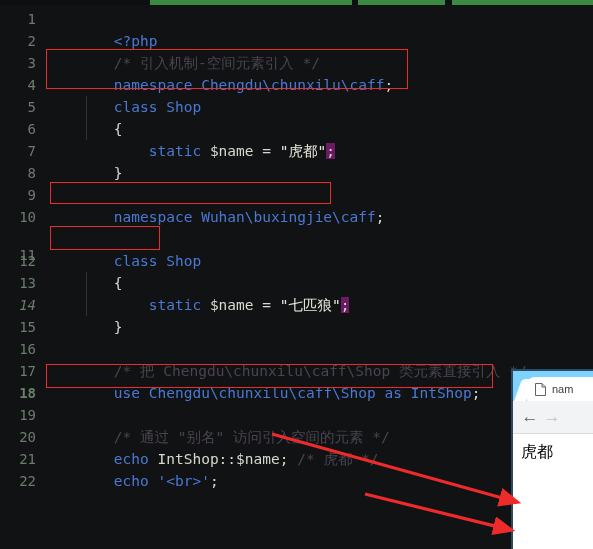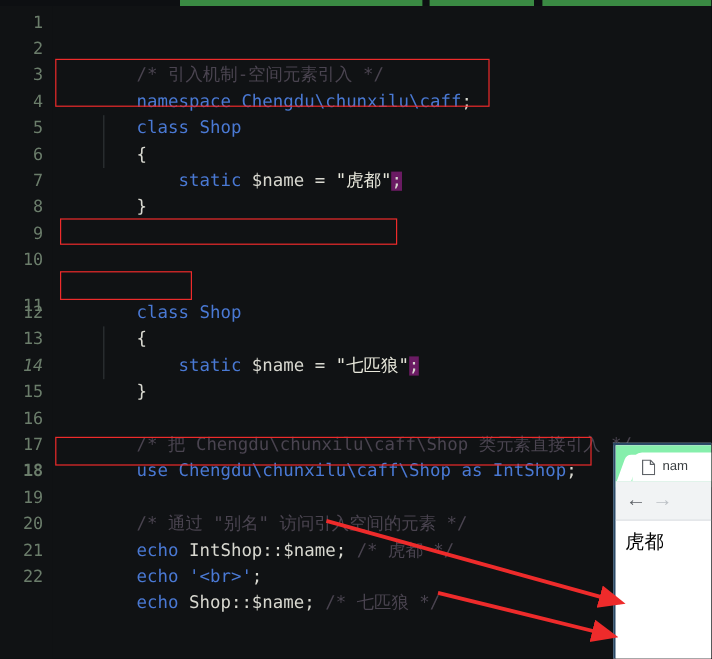--- a/index.html
+++ b/index.html
@@ -102,21 +102,21 @@
     border-left: 2px solid #2b4a66;
     border-top: 2px solid #2b4a66;
     box-sizing: border-box;
     overflow: hidden;
     font-family: "Liberation Sans", sans-serif;
   }
   .br-tabstrip {
     position: absolute;
     top: 0; left: 0; right: 0;
     height: 35px;
-    background: #86efac;
+    background: #7dd3fc;
   }
   .br-tab {
     position: absolute;
     left: 14px; top: 6px;
     height: 24px;
     width: 90px;
     background: #ffffff;
     border-top-left-radius: 8px;
     border-top-right-radius: 8px;
     display: flex;
@@ -222,20 +222,23 @@
       <div class="ln" style="top:421px;">20</div>
       <div class="ln" style="top:443px;">21</div>
       <div class="ln" style="top:465px;">22</div>
     </div>
 
     <div class="code-area">
 
       <div class="indent-guide" style="top:91px;height:44px;"></div>
       <div class="indent-guide" style="top:267px;height:44px;"></div>
 
+      <div class="line" style="top:3px;">
+        <span class="tagblue">&lt;?php</span>
+      </div>
 
       <div class="line" style="top:25px;">
         <span class="cmt">/* 引入机制-空间元素引入 */</span>
       </div>
 
       <div class="line" style="top:47px;">
         <span class="kw">namespace</span><span class="plain"> </span><span class="id">Chengdu\chunxilu\caff</span><span class="punct">;</span>
       </div>
 
       <div class="line" style="top:69px;">
@@ -249,20 +252,23 @@
       <div class="line" style="top:113px;">
         <span class="plain">    </span><span class="kw">static</span><span class="plain"> </span><span class="var">$name</span><span class="plain"> </span><span class="punct">=</span><span class="plain"> </span><span class="cstr">"虎都"</span><span class="semi-hl">;</span>
       </div>
 
       <div class="line" style="top:135px;">
         <span class="punct">}</span>
       </div>
 
       <div class="line" style="top:157px;"></div>
 
+      <div class="line" style="top:179px;">
+        <span class="kw">namespace</span><span class="plain"> </span><span class="id">Wuhan\buxingjie\caff</span><span class="punct">;</span>
+      </div>
 
 
       <div class="line" style="top:223px;">
         <span class="kw">class</span><span class="plain"> </span><span class="id">Shop</span>
       </div>
 
       <div class="line" style="top:245px;">
         <span class="punct">{</span>
       </div>
 
@@ -291,23 +297,20 @@
       </div>
 
       <div class="line" style="top:421px;">
         <span class="kw">echo</span><span class="plain"> </span><span class="var">IntShop::$name;</span><span class="plain"> </span><span class="cmt">/* 虎都 */</span>
       </div>
 
       <div class="line" style="top:443px;">
         <span class="kw">echo</span><span class="plain"> </span><span class="str">'&lt;br&gt;'</span><span class="punct">;</span>
       </div>
 
-      <div class="line" style="top:465px;">
-        <span class="kw">echo</span><span class="plain"> </span><span class="var">Shop::$name;</span><span class="plain"> </span><span class="cmt">/* 七匹狼 */</span>
-      </div>
 
     </div>
   </div>
 
   <div class="redbox" style="left:46px;top:49px;width:362px;height:40px;"></div>
   <div class="redbox" style="left:50px;top:182px;width:281px;height:22px;"></div>
   <div class="redbox" style="left:50px;top:226px;width:110px;height:24px;"></div>
   <div class="redbox" style="left:46px;top:364px;width:447px;height:24px;"></div>
 
   <div class="browser">

